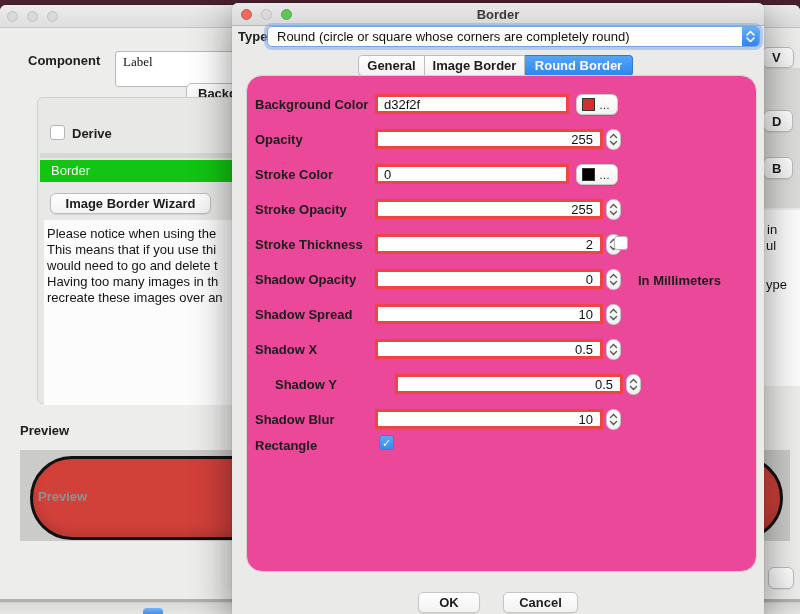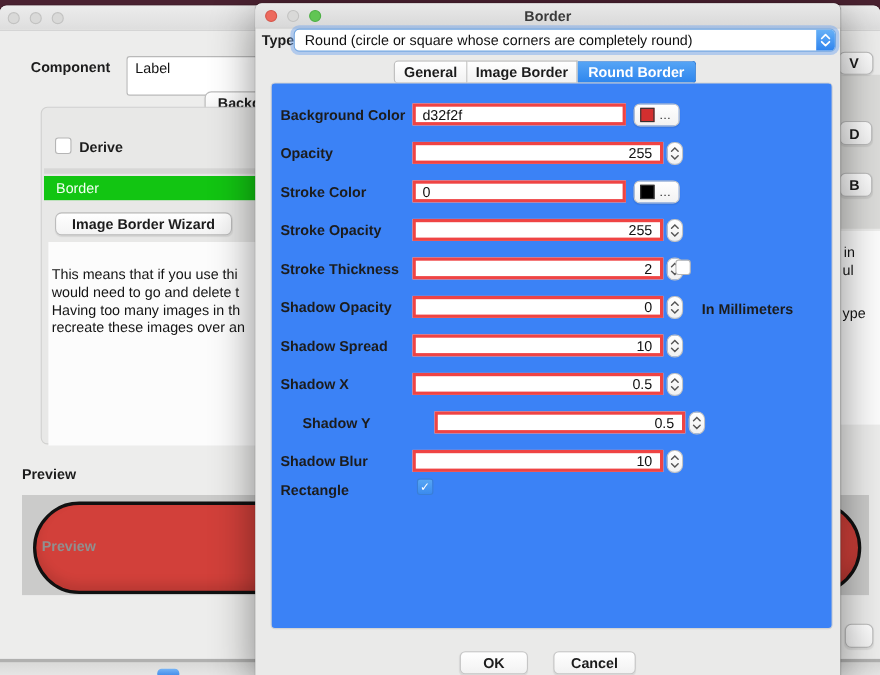--- a/index.html
+++ b/index.html
@@ -45,22 +45,22 @@
          border-radius:5px;box-sizing:border-box;box-shadow:0 0 0 3px rgba(110,165,240,.45);}
   #type-combo-text{position:absolute;left:9px;top:2px;font-size:13px;color:#111;white-space:nowrap;}
   #type-stepper{position:absolute;right:0;top:0;width:17px;height:19px;border-radius:0 4px 4px 0;
          background:linear-gradient(#67b1f7,#2f84ee);}
   .tabs{left:126px;top:52px;height:21px;display:flex;}
   .tab{height:21px;background:linear-gradient(#ffffff,#f2f2f2);border:1px solid #bdbdbd;border-left:none;
          box-sizing:border-box;font-size:13px;font-weight:600;color:#1c1c1c;text-align:center;line-height:20px;}
   .tab.first{border-left:1px solid #bdbdbd;border-radius:4px 0 0 4px;}
   .tab.last{border-radius:0 4px 4px 0;}
   .tab.active{background:linear-gradient(#56a5f5,#2e86ee);color:#fff;border-color:#2e7bd6;}
-  #form-panel{left:14px;top:72px;width:511px;height:497px;background:#3b82f6;
-         border:1px solid #d4d4d4;border-radius:4px;box-sizing:border-box;}
+  #form-panel{left:14px;top:72px;width:511px;height:497px;background:#ec4899;
+         border:1px solid #d4d4d4;border-radius:16px;box-sizing:border-box;}
   .row{position:absolute;left:0;width:100%;height:24px;}
   .flabel{position:absolute;left:8px;top:3px;font-size:13px;font-weight:600;color:#1c1c1c;white-space:nowrap;}
   .cfield,.nfield{position:absolute;top:0;height:20px;background:#fff;border:3px solid #ef4444;
          box-sizing:border-box;font-family:inherit;font-size:13px;color:#111;outline:none;}
   .cfield{left:128px;width:194px;padding:0 6px;text-align:left;}
   .nfield{left:128px;width:228px;padding:0 7px;text-align:right;}
   .stepper{position:absolute;left:359px;top:0;width:15px;height:21px;background:linear-gradient(#ffffff,#f1f1f1);
          border:1px solid #c3c3c3;border-radius:7px;box-sizing:border-box;display:flex;flex-direction:column;
          align-items:center;justify-content:center;}
   .swatch{position:absolute;left:329px;top:0;width:42px;height:21px;background:linear-gradient(#ffffff,#f2f2f2);
@@ -80,35 +80,36 @@
 
 <div id="stage">
 
   <div id="bgwin" class="abs">
     <div id="bgwin-titlebar" class="abs"></div>
     <span class="abs light inactive" style="left:7px;"></span>
     <span class="abs light inactive" style="left:27px;"></span>
     <span class="abs light inactive" style="left:47px;"></span>
 
     <span class="abs txt b6" style="left:28px;top:48px;">Component</span>
-    <div class="abs combo-cut" style="left:115px;top:46px;width:121px;height:36px;">Label</div>
+    <div class="abs combo-cut" style="left:115px;top:46px;width:121px;height:36px;font-family:Liberation Serif, serif;">Label</div>
 
     <div class="abs btn" style="left:186px;top:78px;width:54px;height:20px;text-align:left;padding:2px 0 0 11px;">Background</div>
 
     <div id="group-panel" class="abs" style="left:37px;top:92px;width:203px;height:307px;"></div>
 
     <span class="abs cb" style="left:50px;top:120px;width:15px;height:15px;"></span>
     <span class="abs txt b6" style="left:72px;top:121px;">Derive</span>
 
     <div class="abs" style="left:40px;top:148px;width:200px;height:5px;background:#d7d7d6;"></div>
     <div id="border-row" class="abs" style="left:40px;top:155px;width:200px;height:22px;">Border</div>
 
     <div class="abs btn" style="left:50px;top:188px;width:161px;height:21px;line-height:19px;">Image Border Wizard</div>
 
     <div id="notice" class="abs" style="left:44px;top:215px;width:196px;height:185px;">
+      <span class="nline" style="top:6px;">Please notice when using the</span>
       <span class="nline" style="top:22px;">This means that if you use thi</span>
       <span class="nline" style="top:38px;">would need to go and delete t</span>
       <span class="nline" style="top:54px;">Having too many images in th</span>
       <span class="nline" style="top:70px;">recreate these images over an</span>
     </div>
 
     <span class="abs txt b6" style="left:20px;top:418px;">Preview</span>
     <div id="preview-panel" class="abs" style="left:20px;top:445px;width:770px;height:91px;">
       <div id="preview-pill" class="abs" style="left:10px;top:6px;width:753px;height:84px;">
         <span class="abs" style="left:5px;top:30px;font-size:13px;font-weight:bold;color:#909090;">Preview</span>

